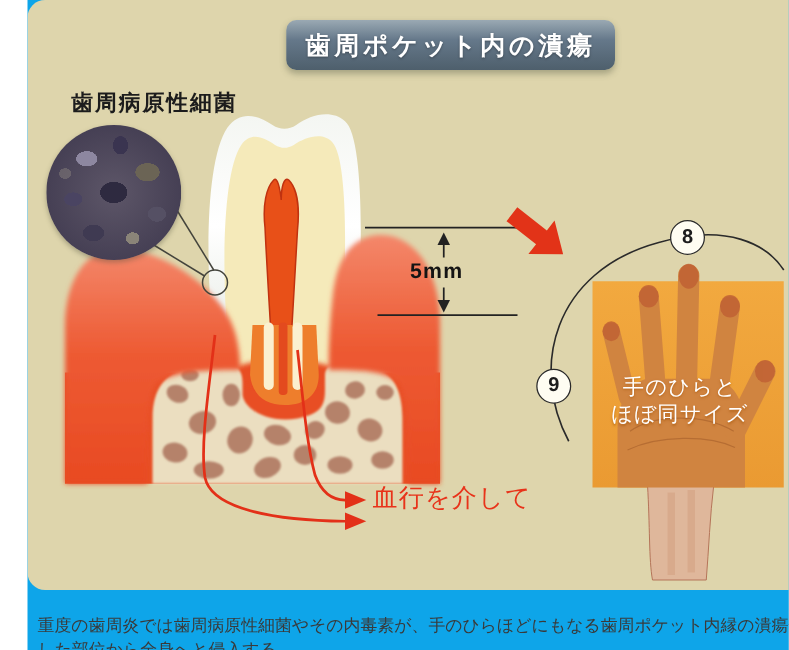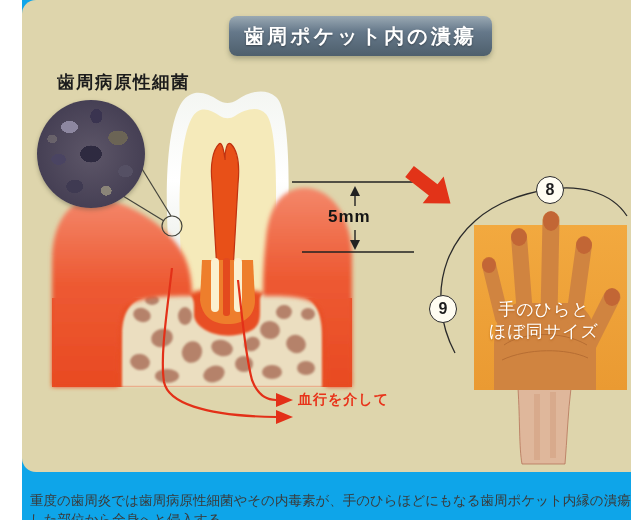--- a/index.html
+++ b/index.html
@@ -48,21 +48,21 @@
   .formula {
     position:absolute; left:262px; top:130px; font-size:27px; font-weight:600;
     color:#1d1d1d; letter-spacing:1px;
   }
 
   .depth-label {
     position:absolute; left:306px; top:207px; width:48px; text-align:left;
     font-size:17px; font-weight:bold; color:#141414; letter-spacing:1px;
   }
 
-  .vessel-note { position:absolute; left:276px; top:389px; color:#e8331a; font-weight:bold; font-size:14px; line-height:21px; letter-spacing:1px; }
+  .vessel-note { position:absolute; left:276px; top:389px; color:#e8331a; font-weight:normal; font-size:20px; line-height:21px; letter-spacing:1px; }
 
   .badge {
     position:absolute; width:28px; height:28px; border-radius:50%;
     background:#fffdf2; border:1.6px solid #2a2a2a;
     display:flex; align-items:center; justify-content:center;
     font-size:16px; font-weight:bold; color:#1d1d1d;
   }
   .badge-8 { left:514px; top:176px; }
   .badge-9 { left:407px; top:295px; }
 

